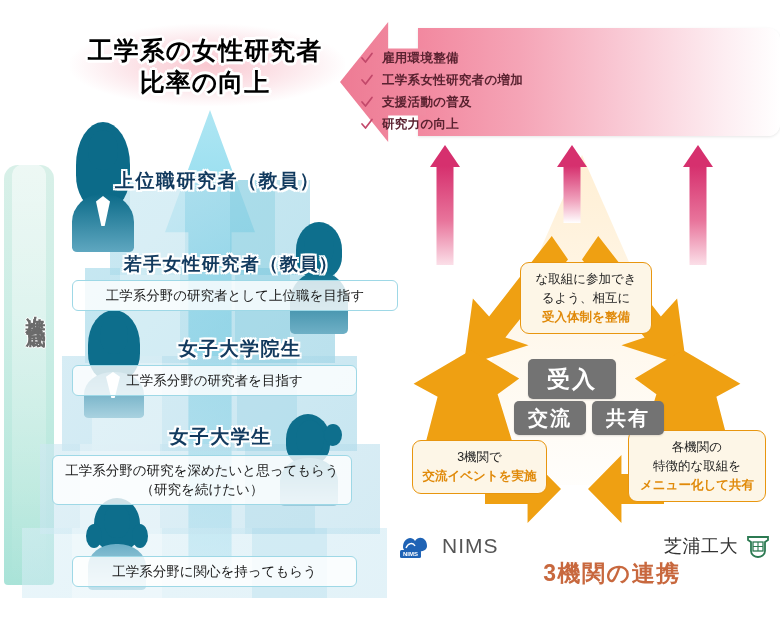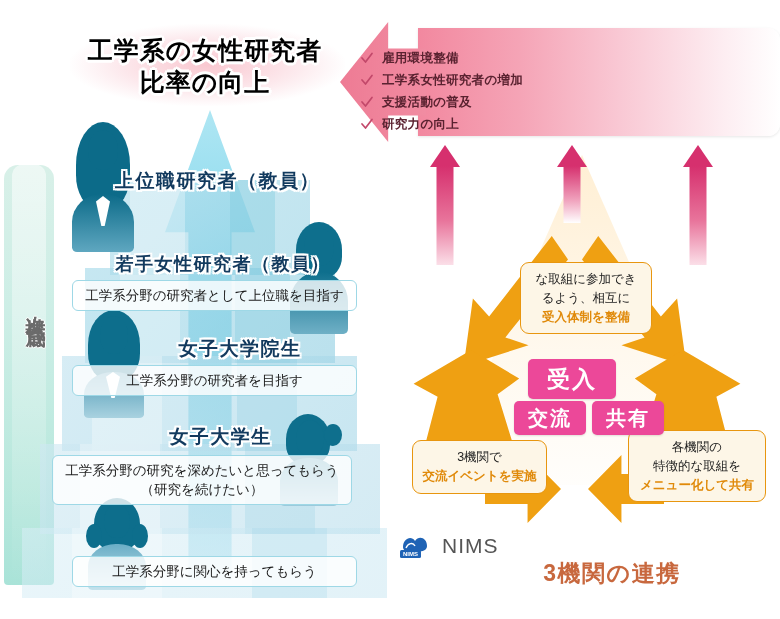--- a/index.html
+++ b/index.html
@@ -130,21 +130,21 @@
     background: linear-gradient(180deg, rgba(255,225,175,.55) 0%, rgba(255,235,200,.30) 60%, rgba(255,245,225,.12) 100%);
     clip-path: polygon(50% 0%, 100% 100%, 0% 100%);
     z-index:1;
   }
 
   
   .orange-arrow{ position:absolute; z-index:3; }
 
   
   .chip{
-    position:absolute; z-index:8; background:#ec4899;
+    position:absolute; z-index:8; background:#737373;
     color:#fff; font-weight:700; border-radius:5px;
     display:flex; align-items:center; justify-content:center;
     letter-spacing:2px; box-shadow:0 1px 2px rgba(0,0,0,.12);
   }
 
   
   .info-box{
     position:absolute; z-index:7;
     background:#fdf6e7; border:1.6px solid #e8960f; border-radius:9px;
     text-align:center; line-height:1.5; color:#222; font-size:12.5px;
@@ -232,22 +232,22 @@
     <div class="silhouette" style="left:86px;top:498px;width:62px;height:92px;">
       <div class="sil-hair" style="left:8px;top:0;width:46px;height:52px;background:#0d6e8c;"></div>
       <div class="sil-head" style="left:18px;top:6px;width:26px;height:34px;background:#0d6e8c;"></div>
       <div style="position:absolute;left:0px;top:26px;width:16px;height:24px;border-radius:50%;background:#0d6e8c;"></div>
       <div style="position:absolute;left:46px;top:26px;width:16px;height:24px;border-radius:50%;background:#0d6e8c;"></div>
       <div class="sil-body" style="left:2px;top:46px;width:58px;height:46px;background:linear-gradient(180deg,#6aaec6,#c5e2ec);"></div>
     </div>
 
     <div class="level-name" style="left:100px;top:168px;width:235px;text-align:center;">上位職研究者（教員）</div>
 
-    <div class="level-name" style="left:90px;top:252px;width:240px;text-align:right;font-size:18px;">若手女性研究者（教員）</div>
-    <div class="level-box" style="left:72px;top:280px;width:285px;">工学系分野の研究者として上位職を目指す</div>
+    <div class="level-name" style="left:111px;top:252px;width:240px;text-align:center;font-size:18px;">若手女性研究者（教員）</div>
+    <div class="level-box" style="left:72px;top:280px;width:326px;">工学系分野の研究者として上位職を目指す</div>
 
     <div class="level-name" style="left:140px;top:336px;width:200px;text-align:center;">女子大学院生</div>
     <div class="level-box" style="left:72px;top:365px;width:285px;">工学系分野の研究者を目指す</div>
 
     <div class="level-name" style="left:128px;top:424px;width:185px;text-align:center;">女子大学生</div>
     <div class="level-box" style="left:52px;top:455px;width:300px;">
       <div>工学系分野の研究を深めたいと思ってもらう</div>
       <div>（研究を続けたい）</div>
     </div>
 
@@ -318,20 +318,30 @@
         <svg width="36" height="26" viewBox="0 0 36 26">
           <path d="M3 14 C3 6, 11 2, 15 8 C19 2, 27 5, 27 13 C27 18, 20 20, 15 17 C10 20, 3 19, 3 14 Z" fill="#1f63b5"></path>
           <path d="M6 15 C8 10, 13 9, 15 13" fill="none" stroke="#fff" stroke-width="1.4"></path>
           <rect x="0" y="17" width="21" height="8" rx="1.5" fill="#1f63b5"></rect>
           <text x="10.5" y="23.2" font-size="6" fill="#fff" text-anchor="middle" font-family="Liberation Sans, sans-serif" font-weight="bold">NIMS</text>
         </svg>
       </span>
       <span class="inst-name nims">NIMS</span>
     </div>
 
+    <div class="inst" style="left:272px;top:532px;">
+      <span class="inst-name">芝浦工大</span>
+      <span style="display:inline-block;width:28px;height:28px;">
+        <svg width="28" height="28" viewBox="0 0 28 28">
+          <path d="M4 8 L4 5 L24 5 L24 8 L21 10 L21 19 C21 23, 17 25, 14 25 C11 25, 7 23, 7 19 L7 10 Z" fill="#fff" stroke="#2c7a52" stroke-width="1.8"></path>
+          <rect x="9" y="10" width="10" height="9" fill="none" stroke="#2c7a52" stroke-width="1.3"></rect>
+          <path d="M14 10 v9 M9 14.5 h10" stroke="#2c7a52" stroke-width="1.1"></path>
+        </svg>
+      </span>
+    </div>
 
     <div id="collab-caption">3機関の連携</div>
 
     <div id="synergy-banner">
       <div id="synergy-body"></div>
       <div id="synergy-head"></div>
 
       <div id="synergy-list">
         <div class="syn-item">
           <span class="syn-check">

